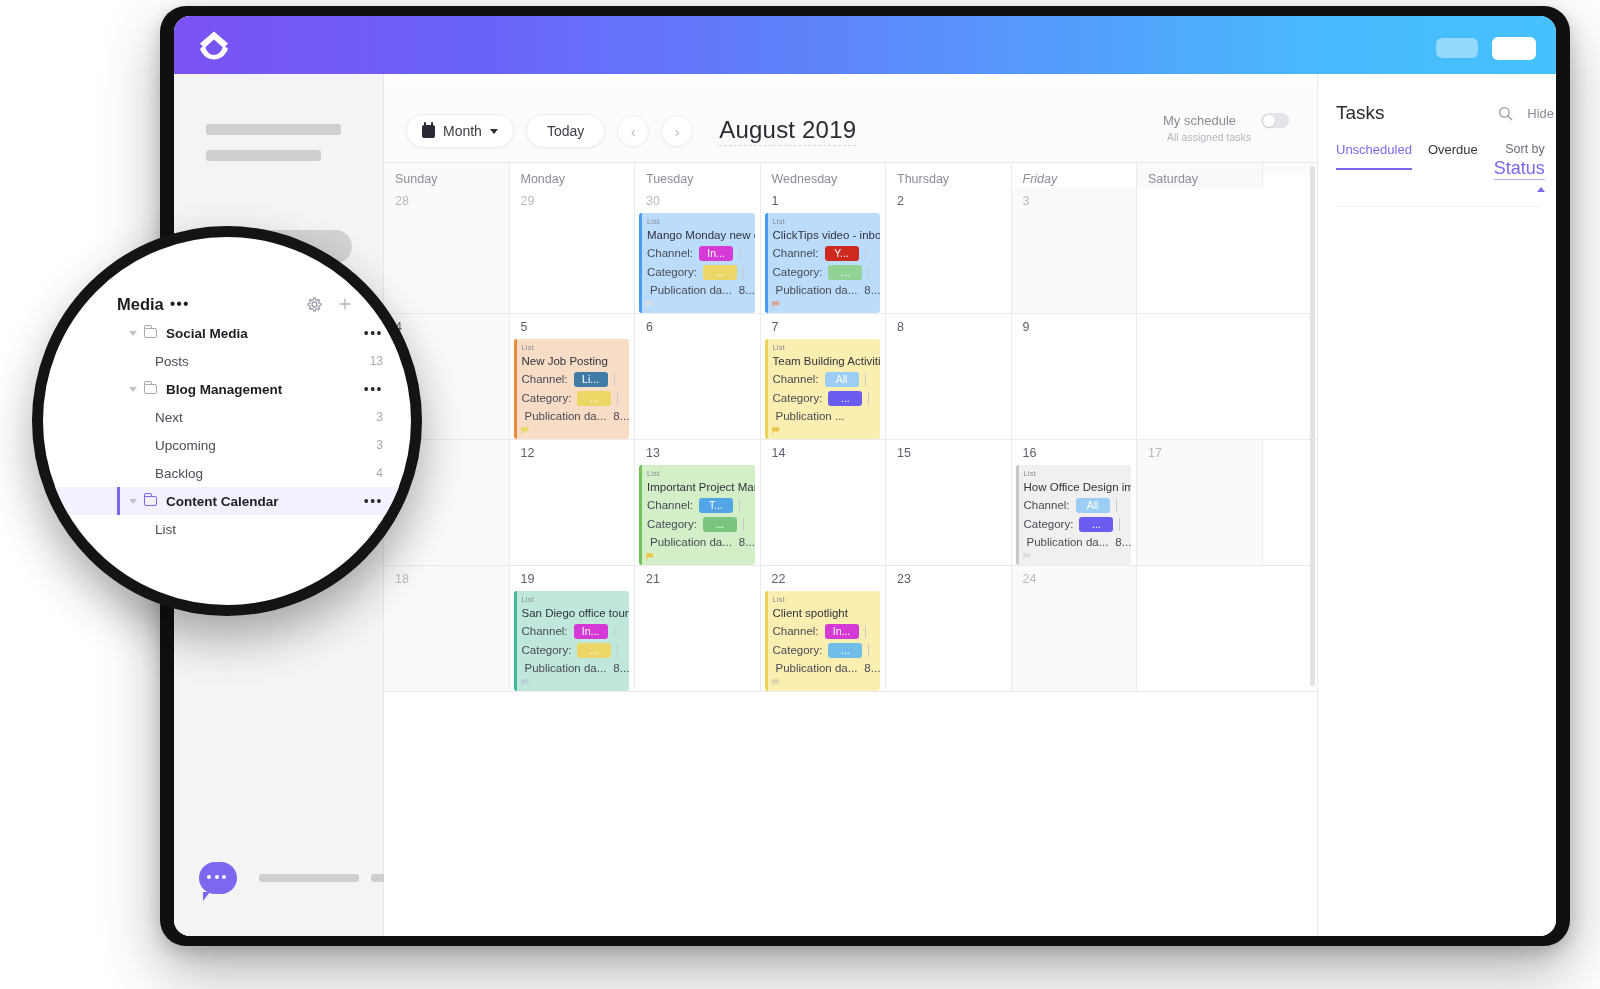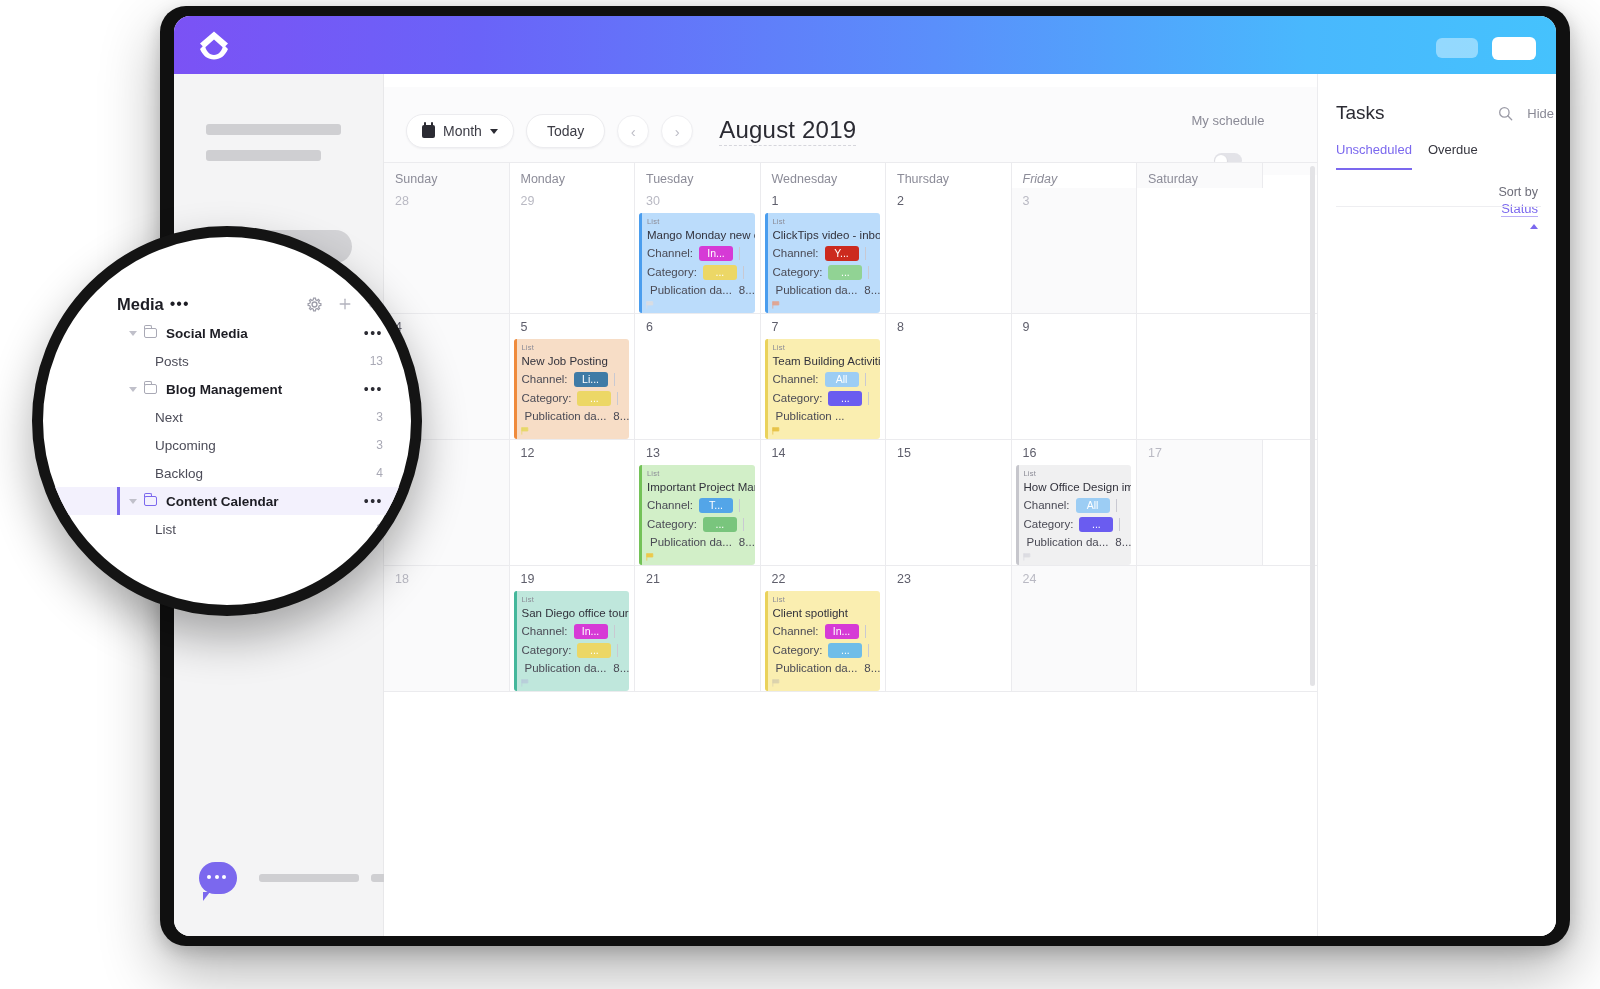--- a/index.html
+++ b/index.html
@@ -127,21 +127,21 @@
     box-shadow: 0 1px 2px rgba(16,24,40,0.04);
   }
   #cal-title {
     font-size: 24px; color: #2b2b33; margin-left: 14px;
     border-bottom: 1.5px dashed #d6d6dc; padding-bottom: 1px;
     letter-spacing: .2px;
   }
   #my-schedule-wrap {
     position: absolute; right: 28px; top: 26px; text-align: right;
   }
-  #ms-row { display:flex; align-items:center; justify-content:flex-end; gap:25px;flex-direction:column; }
+  #ms-row { display:flex; align-items:center; justify-content:flex-end; gap:25px; }
   #ms-label { font-size: 13px; color: #8a8a96; }
   #ms-toggle {
     width: 28px; height: 15px; border-radius: 8px; background: #e3e3e8;
     position: relative;
   }
   #ms-toggle i {
     position:absolute; left:1.5px; top:1.5px; width:12px;height:12px;
     border-radius:50%; background:#fff; display:block;
     box-shadow: 0 1px 2px rgba(0,0,0,.15);
   }
@@ -213,23 +213,23 @@
   }
   #tasks-title { font-size: 19px; color: #2b2b33; flex: 1; }
   #tasks-search-ico { margin-right: 14px; }
   #tasks-hide { font-size: 13px; color: #8a8a96; cursor: pointer; }
   #tasks-tabs {
     display:flex; align-items:flex-start; padding: 18px 18px 0 18px; gap: 16px;
   }
   .ttab { font-size: 13px; color: #36363f; cursor:pointer; padding-bottom: 11px; }
   .ttab.active { color: #7b68ee; border-bottom: 2px solid #7b68ee; }
   #sortby { margin-left: auto; text-align: right; }
-  #sortby-label { font-size: 12.5px; color: #6d6d79; margin-top: 43px; }
+  #sortby-label { font-size: 12.5px; color: #6d6d79; }
   #sortby-val {
-    font-size: 13px; color: #7b68ee; border-bottom: 1px solid #b9aef7;
+    font-size: 18px; color: #7b68ee; border-bottom: 1px solid #b9aef7;
     display:inline-block; margin-top: 2px;
   }
   .caret-u {
     display:inline-block; width:0;height:0;
     border-left:4px solid transparent;border-right:4px solid transparent;
     border-bottom:5px solid #7b68ee; margin-left:4px; vertical-align: middle;
   }
   #tasks-sep { position:absolute; left:18px; top:132px; width: 205px; height:1px; background:#eeeef1; }
 
   

